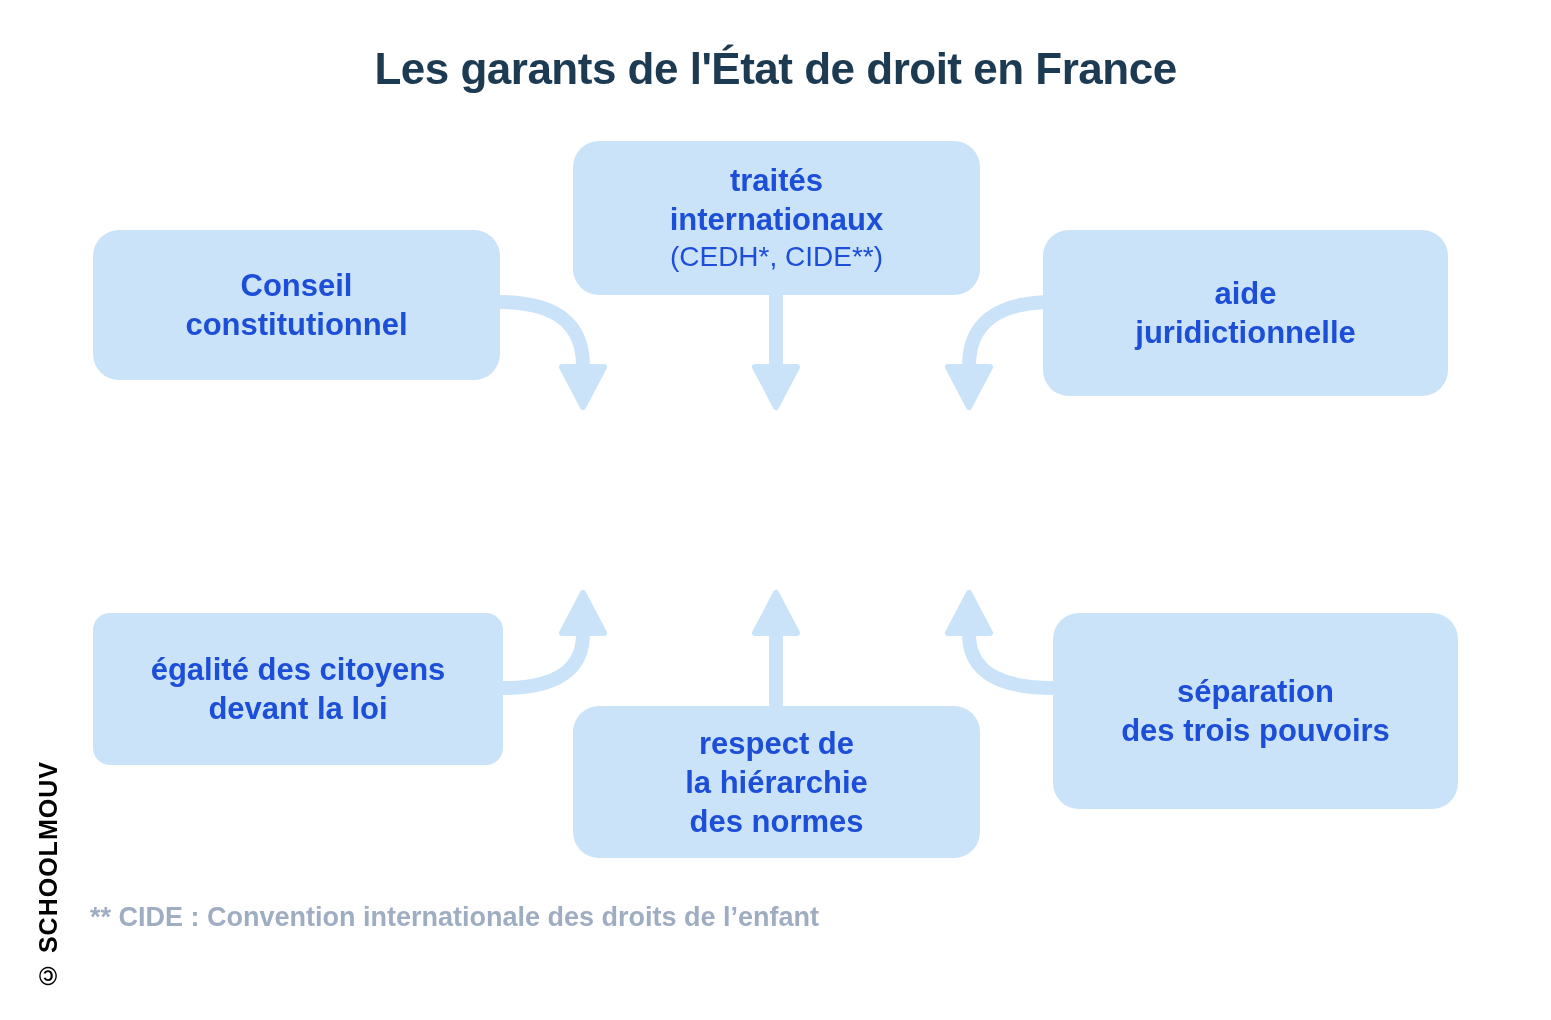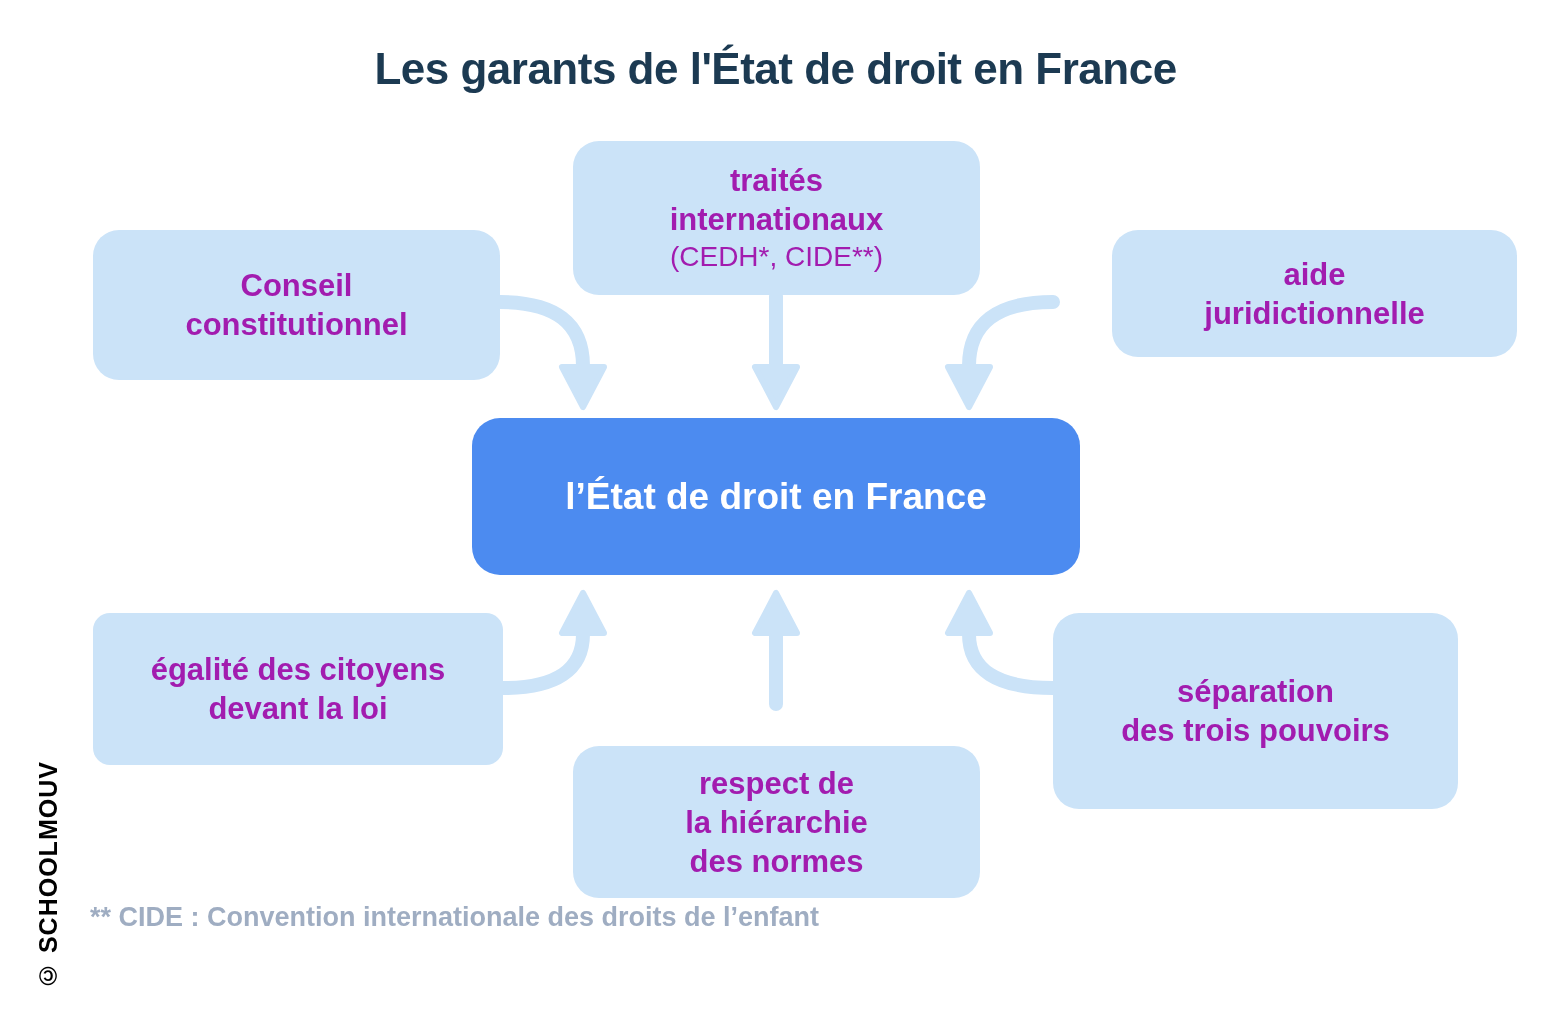--- a/index.html
+++ b/index.html
@@ -7,34 +7,34 @@
     position:relative;width:1551px;height:1020px;background:#ffffff;
     font-family:"Liberation Sans",sans-serif;overflow:hidden;padding-left:48px;
   }
   .title{
     position:absolute;left:0;top:44px;width:1551px;text-align:center;
     font-size:44px;font-weight:bold;color:#1C3A52;letter-spacing:-0.5px;
   }
   .node{
     position:absolute;background:#CBE3F8;border-radius:26px;
     display:flex;flex-direction:column;align-items:center;justify-content:center;
-    color:#a21caf;font-weight:bold;font-size:31px;line-height:39px;text-align:center;
+    color:#1d4ed8;font-weight:bold;font-size:31px;line-height:39px;text-align:center;
   }
   .node .sub{font-weight:normal;font-size:28px;line-height:36px;}
   .node-center{
     position:absolute;left:472px;top:418px;width:608px;height:157px;
     background:#4C8BF0;border-radius:28px;
     display:flex;align-items:center;justify-content:center;
     color:#ffffff;font-weight:bold;font-size:37px;text-align:center;
   }
   #node-traites{left:573px;top:141px;width:407px;height:154px;}
   #node-conseil{left:93px;top:230px;width:407px;height:150px;}
-  #node-aide{left:1112px;top:230px;width:405px;height:127px;}
+  #node-aide{left:1043px;top:230px;width:405px;height:166px;}
   #node-egalite{left:93px;top:613px;width:410px;height:152px;border-radius:17px;}
-  #node-respect{left:573px;top:706px;width:407px;height:152px;margin-top:40px;}
+  #node-respect{left:573px;top:706px;width:407px;height:152px;}
   #node-separation{left:1053px;top:613px;width:405px;height:196px;}
   .arrows{position:absolute;left:0;top:0;width:1551px;height:1020px;}
   .footnotes{
     position:absolute;left:90px;top:900px;
     color:#9FADC2;font-weight:bold;font-size:27px;line-height:35px;
   }
   .logo{
     position:absolute;left:34px;top:758px;height:232px;
     writing-mode:vertical-rl;transform:rotate(180deg);
     color:#000;font-weight:bold;font-size:25px;letter-spacing:1px;
@@ -82,23 +82,20 @@
   <div class="node" id="node-conseil">
     <span>Conseil</span>
     <span>constitutionnel</span>
   </div>
 
   <div class="node" id="node-aide">
     <span>aide</span>
     <span>juridictionnelle</span>
   </div>
 
-  <div class="node-center">
-    <span>l’État de droit en France</span>
-  </div>
 
   <div class="node" id="node-egalite">
     <span>égalité des citoyens</span>
     <span>devant la loi</span>
   </div>
 
   <div class="node" id="node-respect">
     <span>respect de</span>
     <span>la hiérarchie</span>
     <span>des normes</span>

